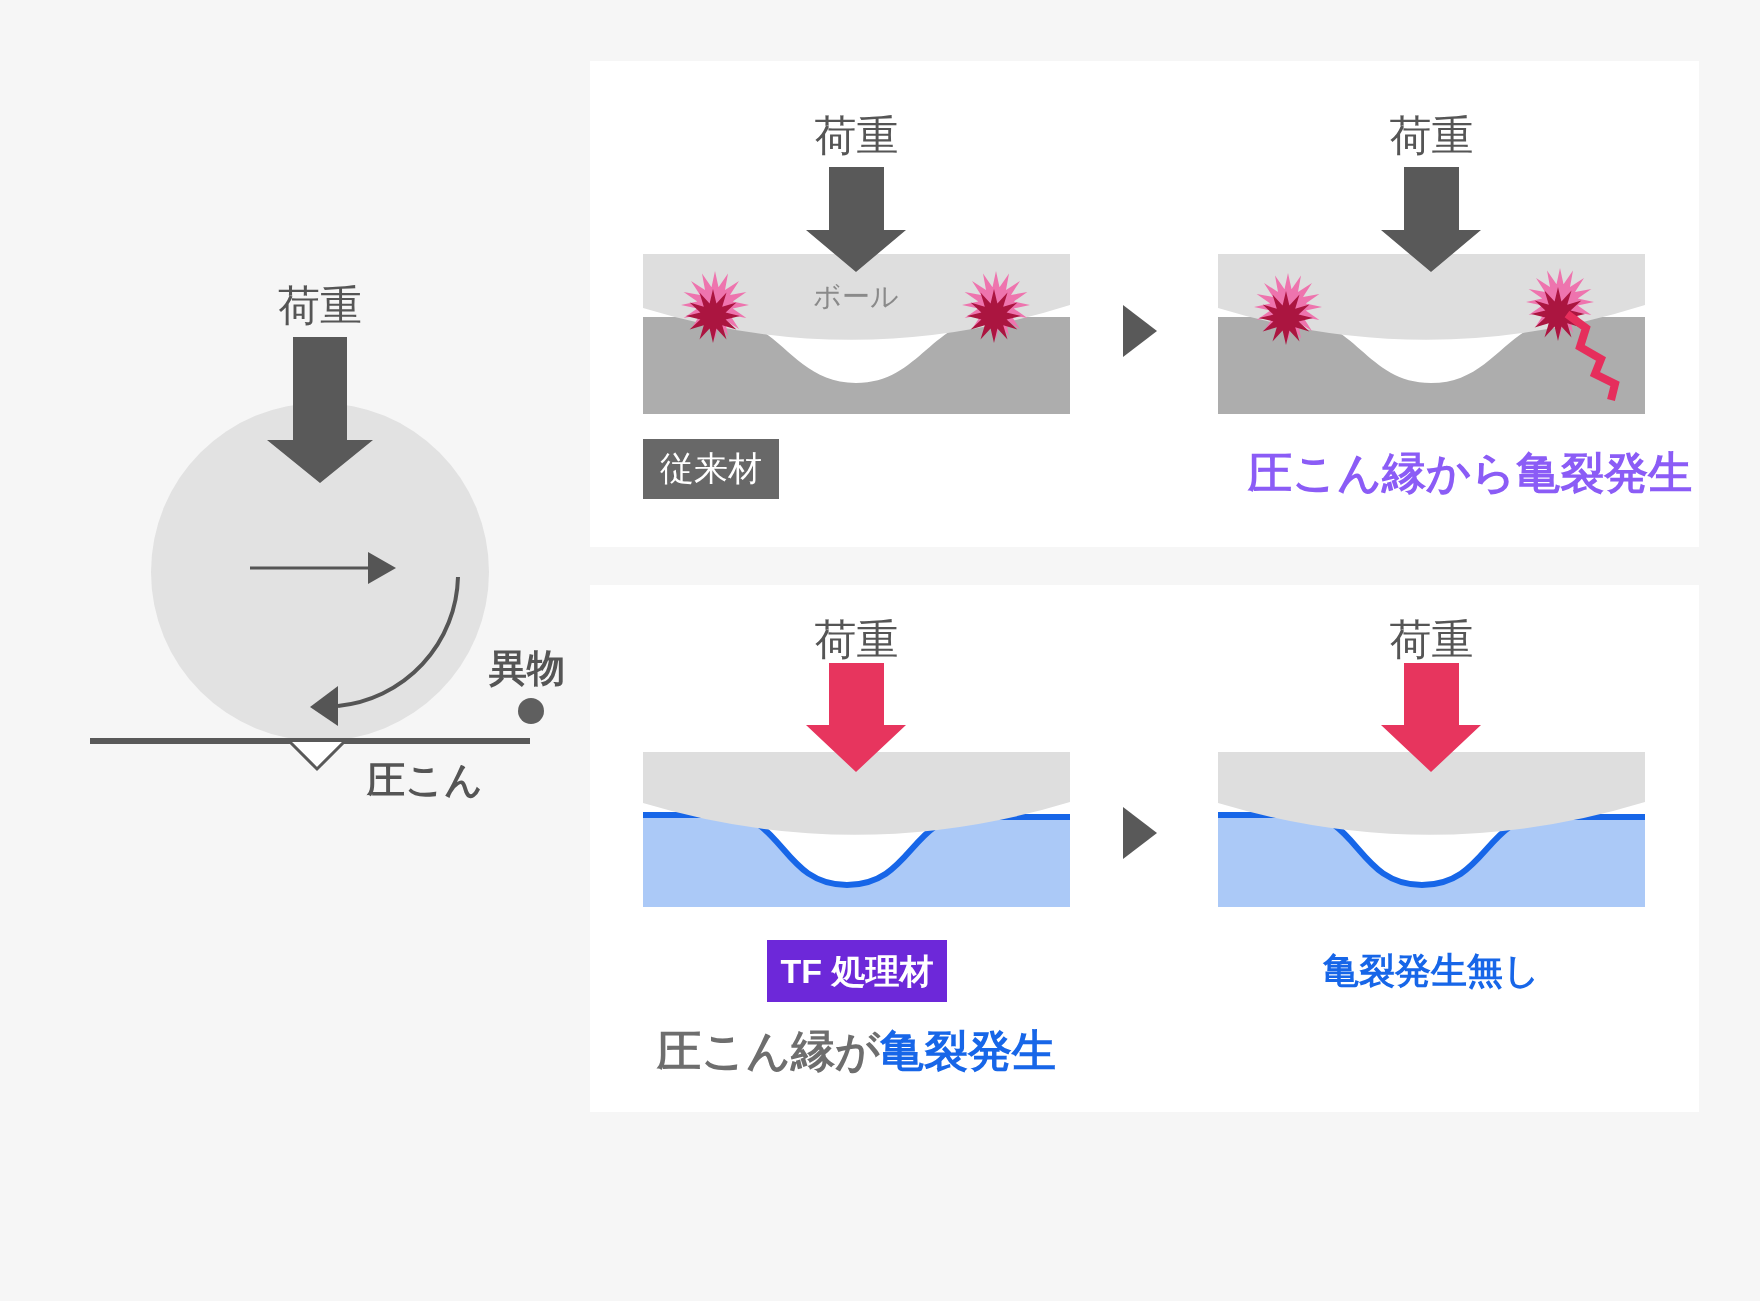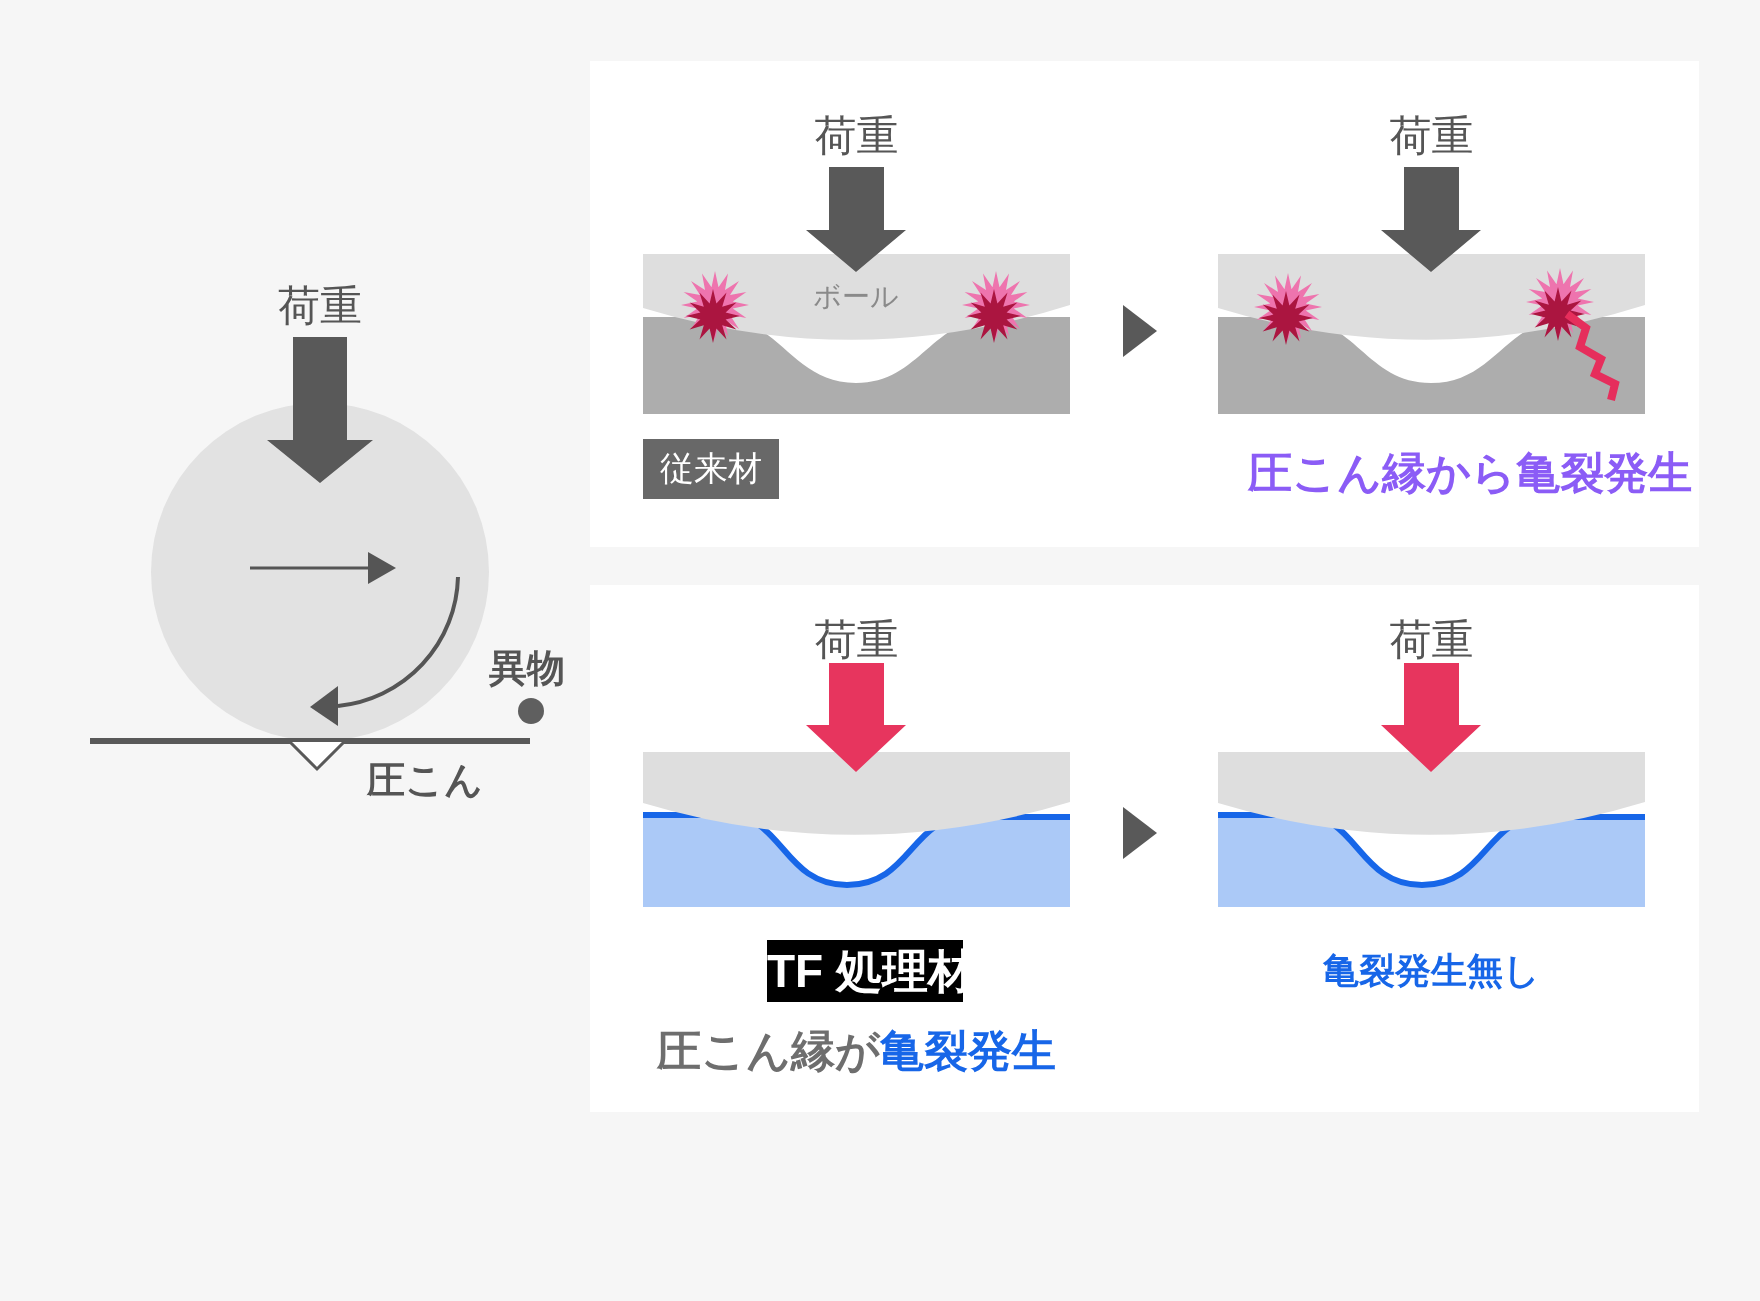--- a/index.html
+++ b/index.html
@@ -5,21 +5,21 @@
   html,body{margin:0;padding:0;}
   body{background:#f6f6f6;font-family:"Liberation Sans","DejaVu Sans",sans-serif;}
   .stage{position:relative;width:1760px;height:1301px;background:#f6f6f6;overflow:hidden;}
   .abs{position:absolute;}
   .panel{position:absolute;left:590px;width:1109px;background:#ffffff;}
   .panel-top{top:61px;height:486px;}
   .panel-bottom{top:585px;height:527px;}
   .load-label{font-size:42px;color:#555555;font-weight:500;text-align:center;white-space:nowrap;}
   .next-arrow{width:0;height:0;border-top:26px solid transparent;border-bottom:26px solid transparent;border-left:34px solid #595959;}
   .badge-dark{display:inline-block;background:#686868;color:#ffffff;font-size:34px;padding:7px 17px;white-space:nowrap;}
-  .badge-blue{background:#000000;color:#ffffff;font-size:46px;font-weight:bold;width:196px;height:62px;line-height:62px;text-align:center;white-space:nowrap;}
+  .badge-blue{background:#6d28d9;color:#ffffff;font-size:34px;font-weight:bold;width:180px;height:62px;line-height:62px;text-align:center;white-space:nowrap;}
   .result{font-weight:bold;text-align:center;white-space:nowrap;}
   .result-top{font-size:44px;}
   .result-bottom-left{font-size:44px;}
   .result-bottom-right{font-size:36px;}
   .gray-text{color:#8b5cf6;margin-left:30px;}
   .dark-text{color:#6e6e6e;text-align:right;}
   .red-text{color:#8b5cf6;}
   .blue-text{color:#1766e8;}
   .caption{position:absolute;top:1190px;left:0;width:1760px;text-align:center;font-size:40px;color:#8a8a8a;letter-spacing:1px;}
   svg{display:block;}

